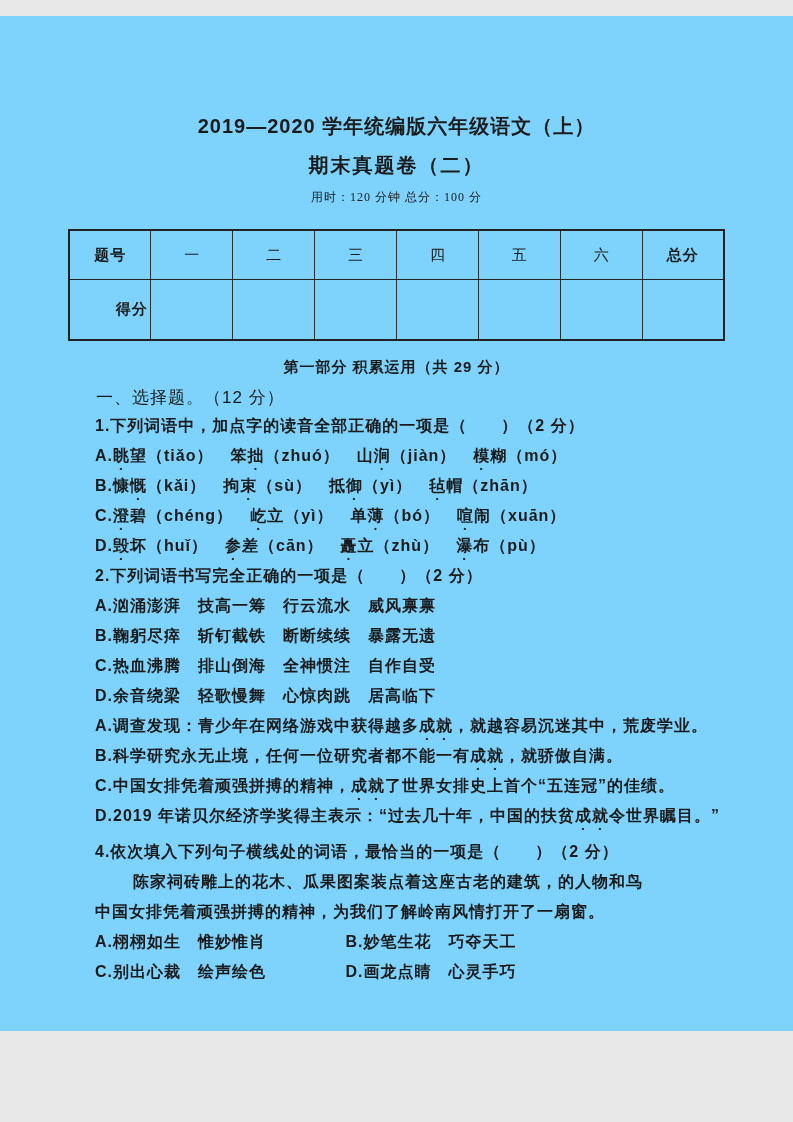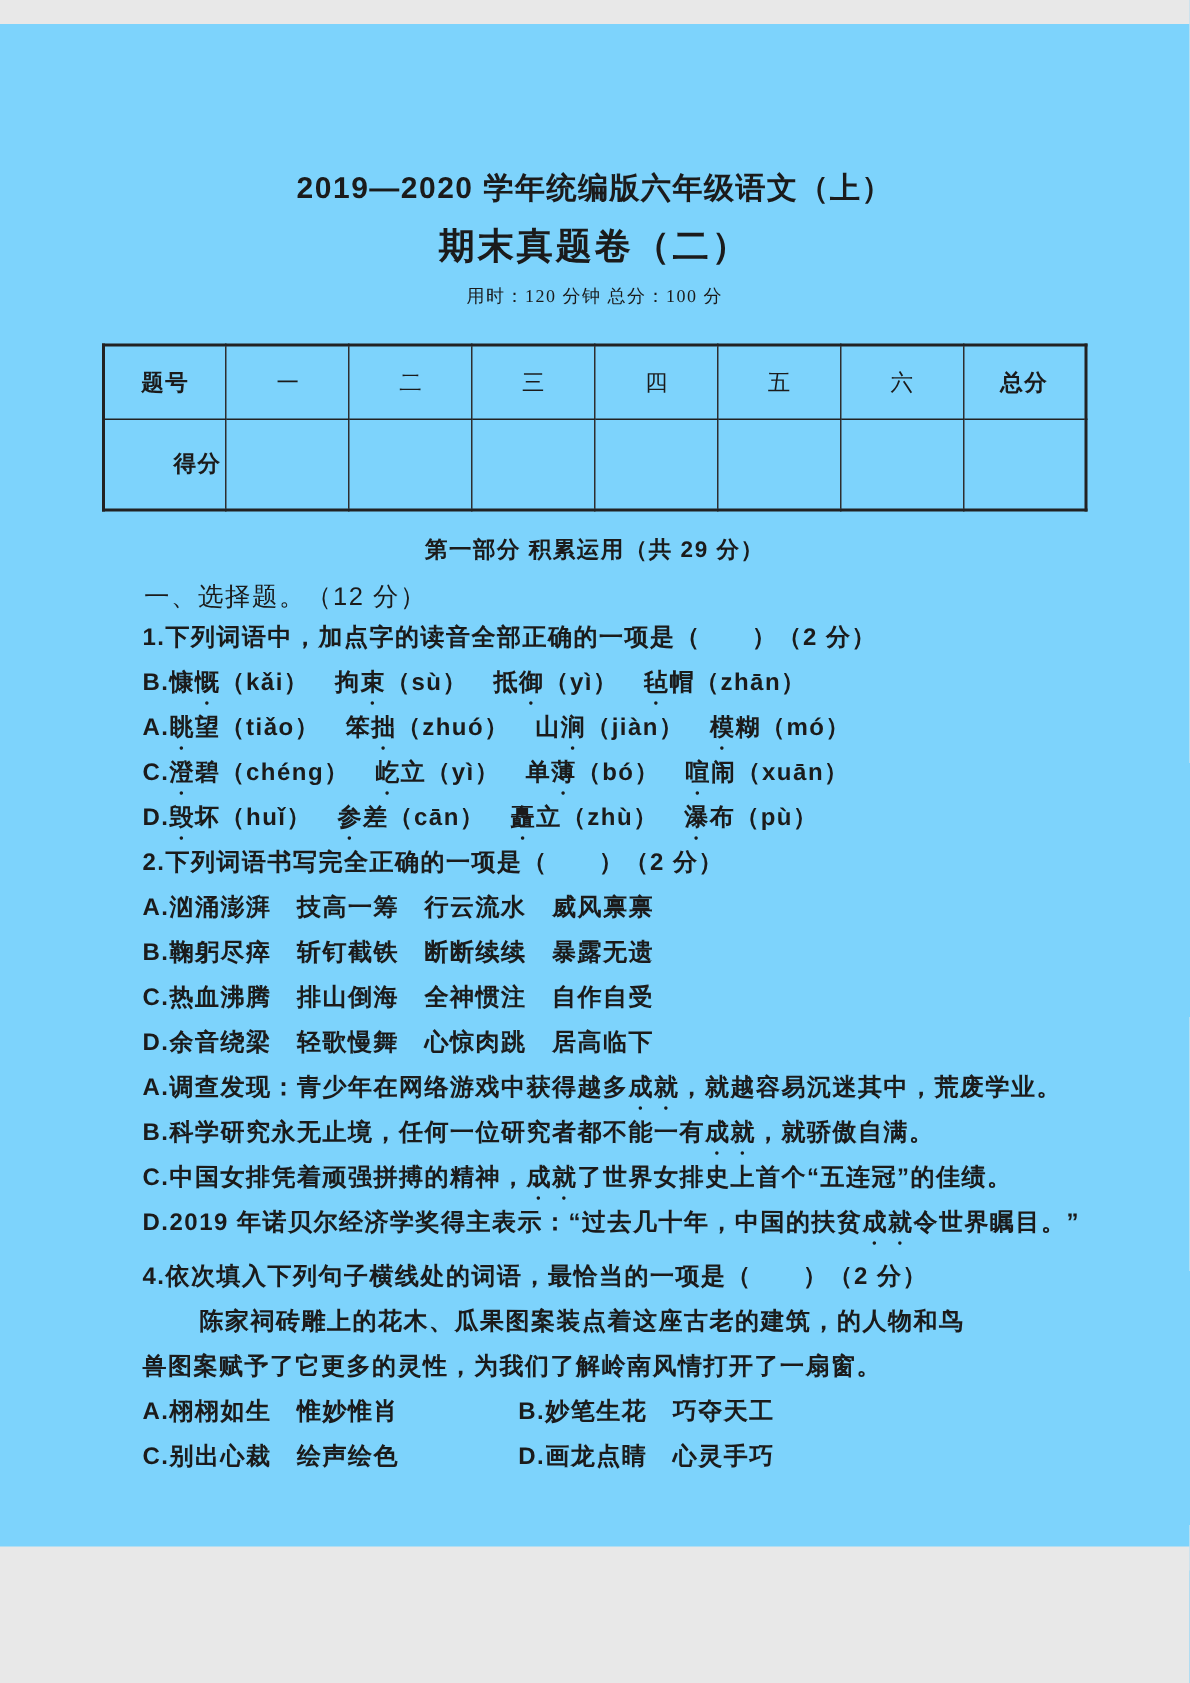--- a/index.html
+++ b/index.html
@@ -14,21 +14,21 @@
   }
   .title1{
     padding-top:97px;
     text-align:center;
     font-size:20px;line-height:26px;
     font-weight:700;letter-spacing:1px;
   }
   .title2{
     margin-top:13px;
     text-align:center;
-    font-size:24px;line-height:26px;
+    font-size:20px;line-height:26px;
     font-weight:700;letter-spacing:2px;
   }
   .meta{
     margin-top:9px;
     text-align:center;
     font-family:"Liberation Serif","DejaVu Serif",serif;
     font-size:12px;line-height:20px;
     font-weight:400;letter-spacing:1px;
   }
   table.score{
@@ -112,39 +112,39 @@
       <td></td>
       <td></td>
     </tr>
   </tbody>
     </table>
 
   <div class="part-heading">第一部分 积累运用（共 29 分）</div>
   <div class="section-heading">一、选择题。（12 分）</div>
 
   <div class="line">1.下列词语中，加点字的读音全部正确的一项是（　　）（2 分）</div>
+  <div class="line"><span>A.</span><span class="emdot">眺</span><span>望（tiǎo）　</span><span>笨</span><span class="emdot">拙</span><span>（zhuó）　</span><span>山</span><span class="emdot">涧</span><span>（jiàn）　</span><span class="emdot">模</span><span>糊（mó）</span></div>
   <div class="line"><span>B.</span><span>慷</span><span class="emdot">慨</span><span>（kǎi）　</span><span>拘</span><span class="emdot">束</span><span>（sù）　</span><span>抵</span><span class="emdot">御</span><span>（yì）　</span><span class="emdot">毡</span><span>帽（zhān）</span></div>
-  <div class="line"><span>A.</span><span class="emdot">眺</span><span>望（tiǎo）　</span><span>笨</span><span class="emdot">拙</span><span>（zhuó）　</span><span>山</span><span class="emdot">涧</span><span>（jiàn）　</span><span class="emdot">模</span><span>糊（mó）</span></div>
   <div class="line"><span>C.</span><span class="emdot">澄</span><span>碧（chéng）　</span><span class="emdot">屹</span><span>立（yì）　</span><span>单</span><span class="emdot">薄</span><span>（bó）　</span><span class="emdot">喧</span><span>闹（xuān）</span></div>
   <div class="line"><span>D.</span><span class="emdot">毁</span><span>坏（huǐ）　</span><span class="emdot">参</span><span>差（cān）　</span><span class="emdot">矗</span><span>立（zhù）　</span><span class="emdot">瀑</span><span>布（pù）</span></div>
 
   <div class="line">2.下列词语书写完全正确的一项是（　　）（2 分）</div>
   <div class="line">A.汹涌澎湃　技高一筹　行云流水　威风禀禀</div>
   <div class="line">B.鞠躬尽瘁　斩钉截铁　断断续续　暴露无遗</div>
   <div class="line">C.热血沸腾　排山倒海　全神惯注　自作自受</div>
   <div class="line">D.余音绕梁　轻歌慢舞　心惊肉跳　居高临下</div>
 
   <div class="line"><span>A.调查发现：青少年在网络游戏中获得越多</span><span class="emdot">成就</span><span>，就越容易沉迷其中，荒废学业。</span></div>
   <div class="line"><span>B.科学研究永无止境，任何一位研究者都不能一有</span><span class="emdot">成就</span><span>，就骄傲自满。</span></div>
   <div class="line"><span>C.中国女排凭着顽强拼搏的精神，</span><span class="emdot">成就</span><span>了世界女排史上首个“五连冠”的佳绩。</span></div>
   <div class="line"><span>D.2019 年诺贝尔经济学奖得主表示：“过去几十年，中国的扶贫</span><span class="emdot">成就</span><span>令世界瞩目。”</span></div>
 
   <div class="line mt">4.依次填入下列句子横线处的词语，最恰当的一项是（　　）（2 分）</div>
   <div class="line indent">陈家祠砖雕上的花木、瓜果图案装点着这座古老的建筑，的人物和鸟</div>
-  <div class="line">兽图案赋予了它更多的灵性，为我们了解岭南风情打开了一扇窗。</div>
+  <div class="line">中国女排凭着顽强拼搏的精神，为我们了解岭南风情打开了一扇窗。</div>
   <div class="line optrow">
     <span class="col1">A.栩栩如生　惟妙惟肖</span>
     <span class="col2">B.妙笔生花　巧夺天工</span>
   </div>
   <div class="line optrow">
     <span class="col1">C.别出心裁　绘声绘色</span>
     <span class="col2">D.画龙点睛　心灵手巧</span>
   </div>
 
 </div>

